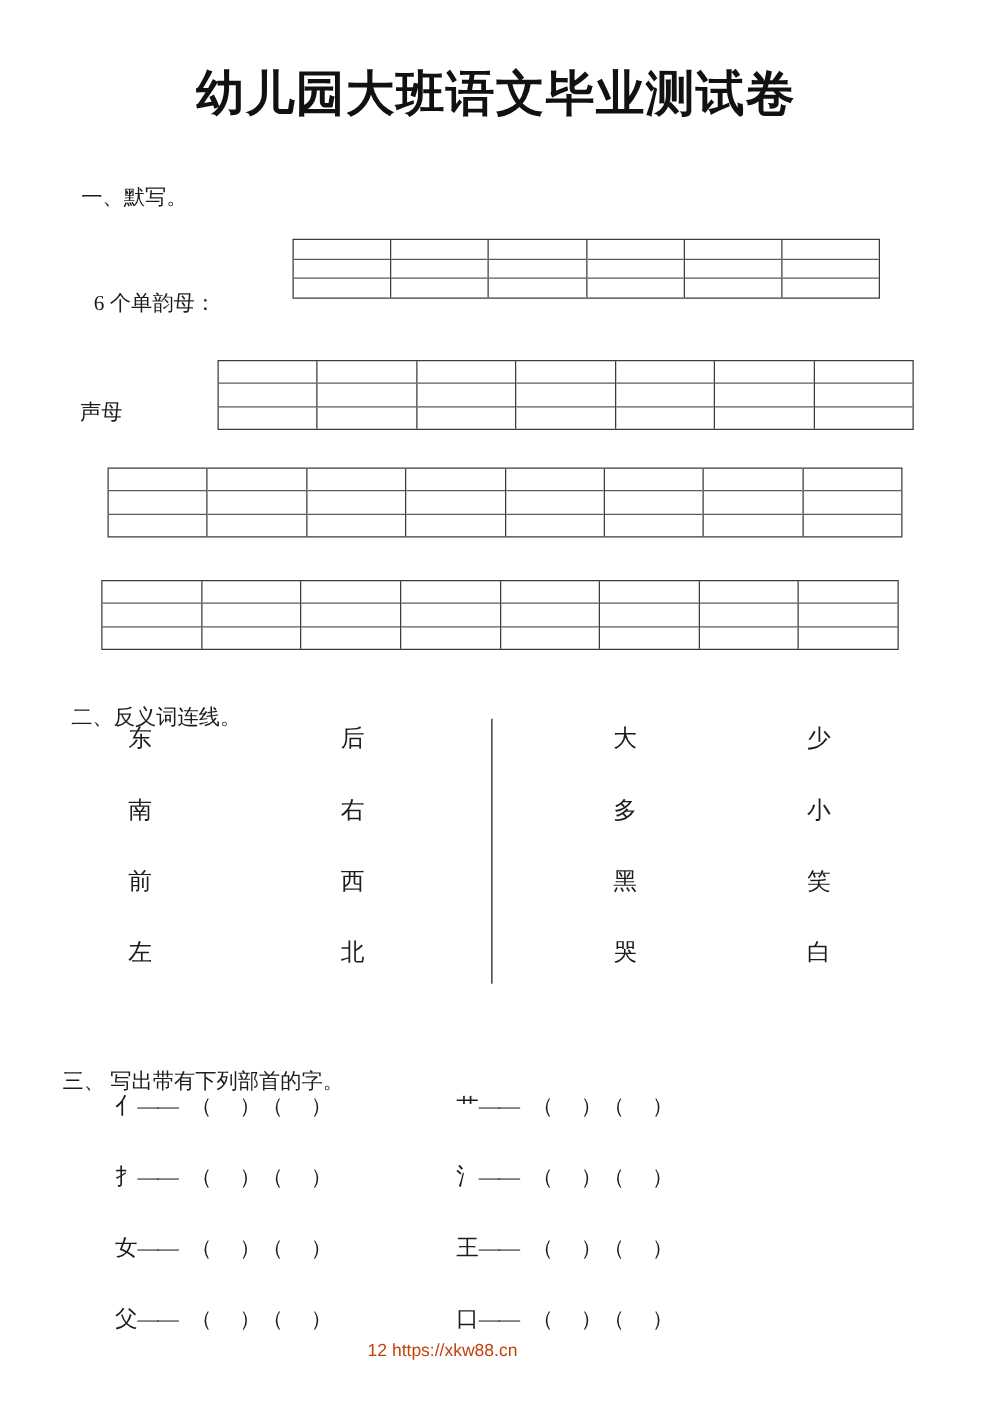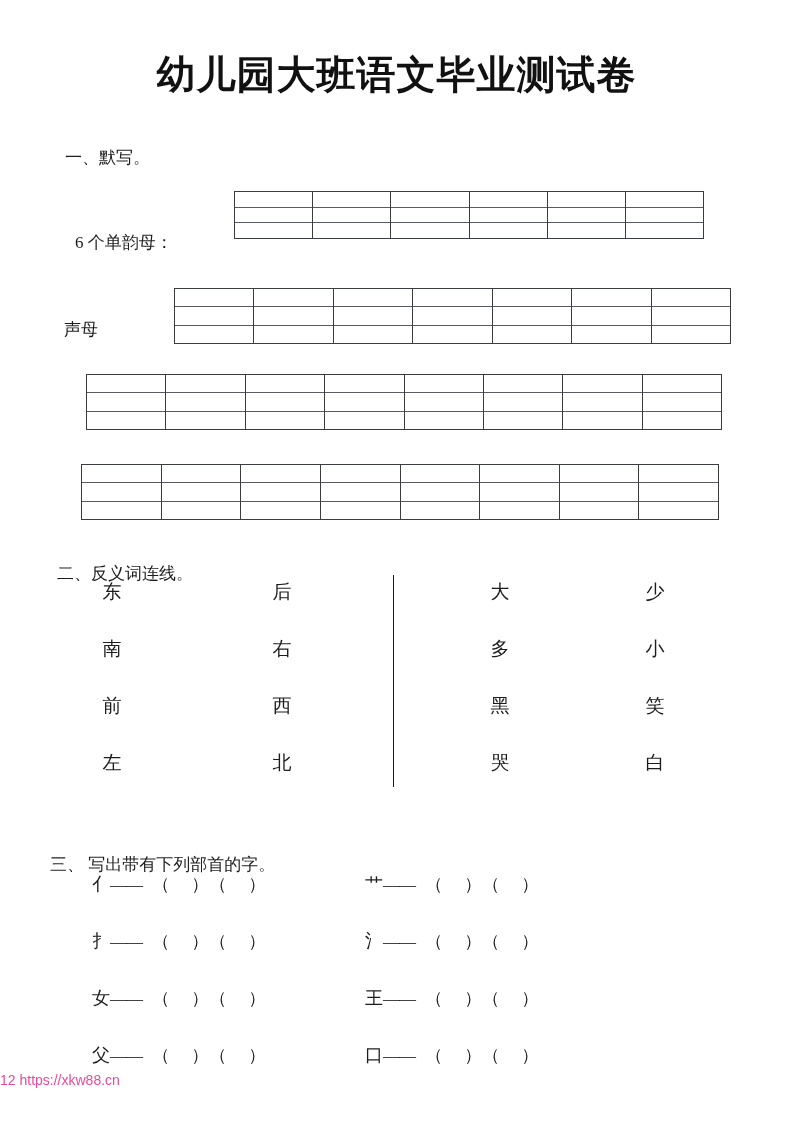--- a/index.html
+++ b/index.html
@@ -140,23 +140,23 @@
   .radical-item.right { left: 365px; }
   .radical-glyph { font-size: 18px; }
   .radical-dash  { letter-spacing: -1px; }
   .radical-blanks { letter-spacing: 1px; }
 
   
   #watermark {
     position: absolute;
     left: 0; top: 1072px;
     width: 708px;
-    text-align: left;
+    text-align: center;
     font-size: 14px;
-    color: #ec4899;
+    color: #c2410c;
     font-family: "Liberation Sans", "DejaVu Sans", sans-serif;
   }
 </style>
 </head>
 <body>
 
 <div class="page">
 
   <div class="doc-title">幼儿园大班语文毕业测试卷</div>
 

